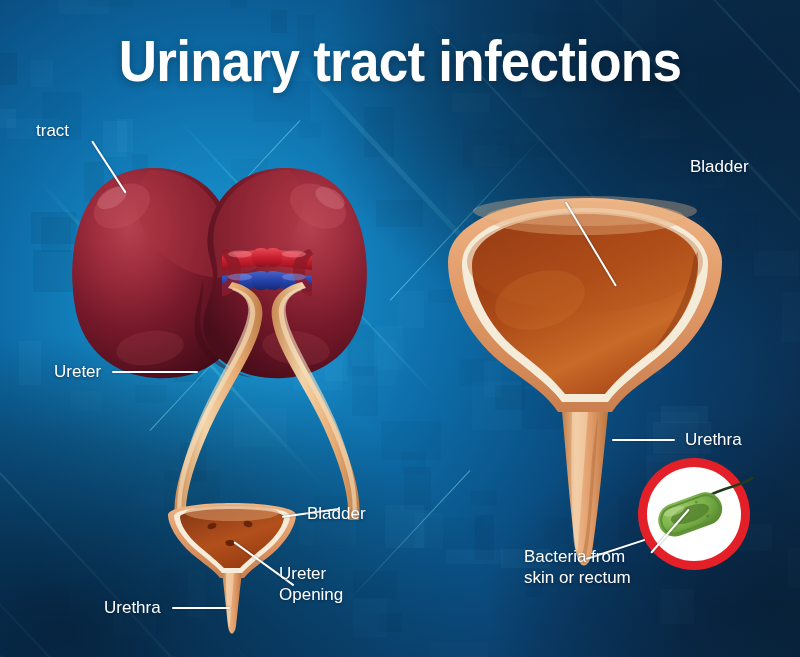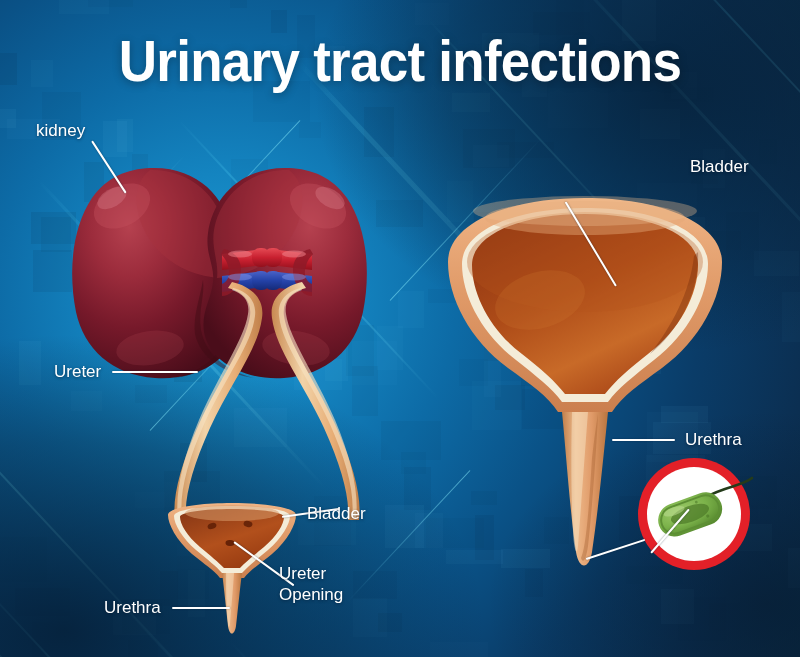--- a/index.html
+++ b/index.html
@@ -490,29 +490,31 @@
   <div class="leader" style="left:616px; top:285px; width:98px; transform:rotate(-121deg);"></div>
 
   <div class="leader" style="left:612px; top:439px; width:63px;"></div>
 
   <div class="leader" style="left:651px; top:552px; width:58px; transform:rotate(-49deg);"></div>
 
   <div class="leader" style="left:586px; top:558px; width:62px; transform:rotate(-18deg);"></div>
 
   <div class="title">Urinary tract infections</div>
 
-  <div class="label" style="left:36px; top:120px;">kidney</div>
+  <div class="label" style="left:36px; top:120px;">tract</div>
 
   <div class="label" style="left:54px; top:361px;">Ureter</div>
 
   <div class="label" style="left:307px; top:503px;">Bladder</div>
 
   <div class="label" style="left:279px; top:563px;">Ureter
 Opening</div>
 
   <div class="label" style="left:104px; top:597px;">Urethra</div>
 
   <div class="label" style="left:690px; top:156px;">Bladder</div>
 
   <div class="label" style="left:685px; top:429px;">Urethra</div>
 
+  <div class="label" style="left:524px; top:546px;">Bacteria from
+skin or rectum</div>
 
 </div>
 
 </body></html>

